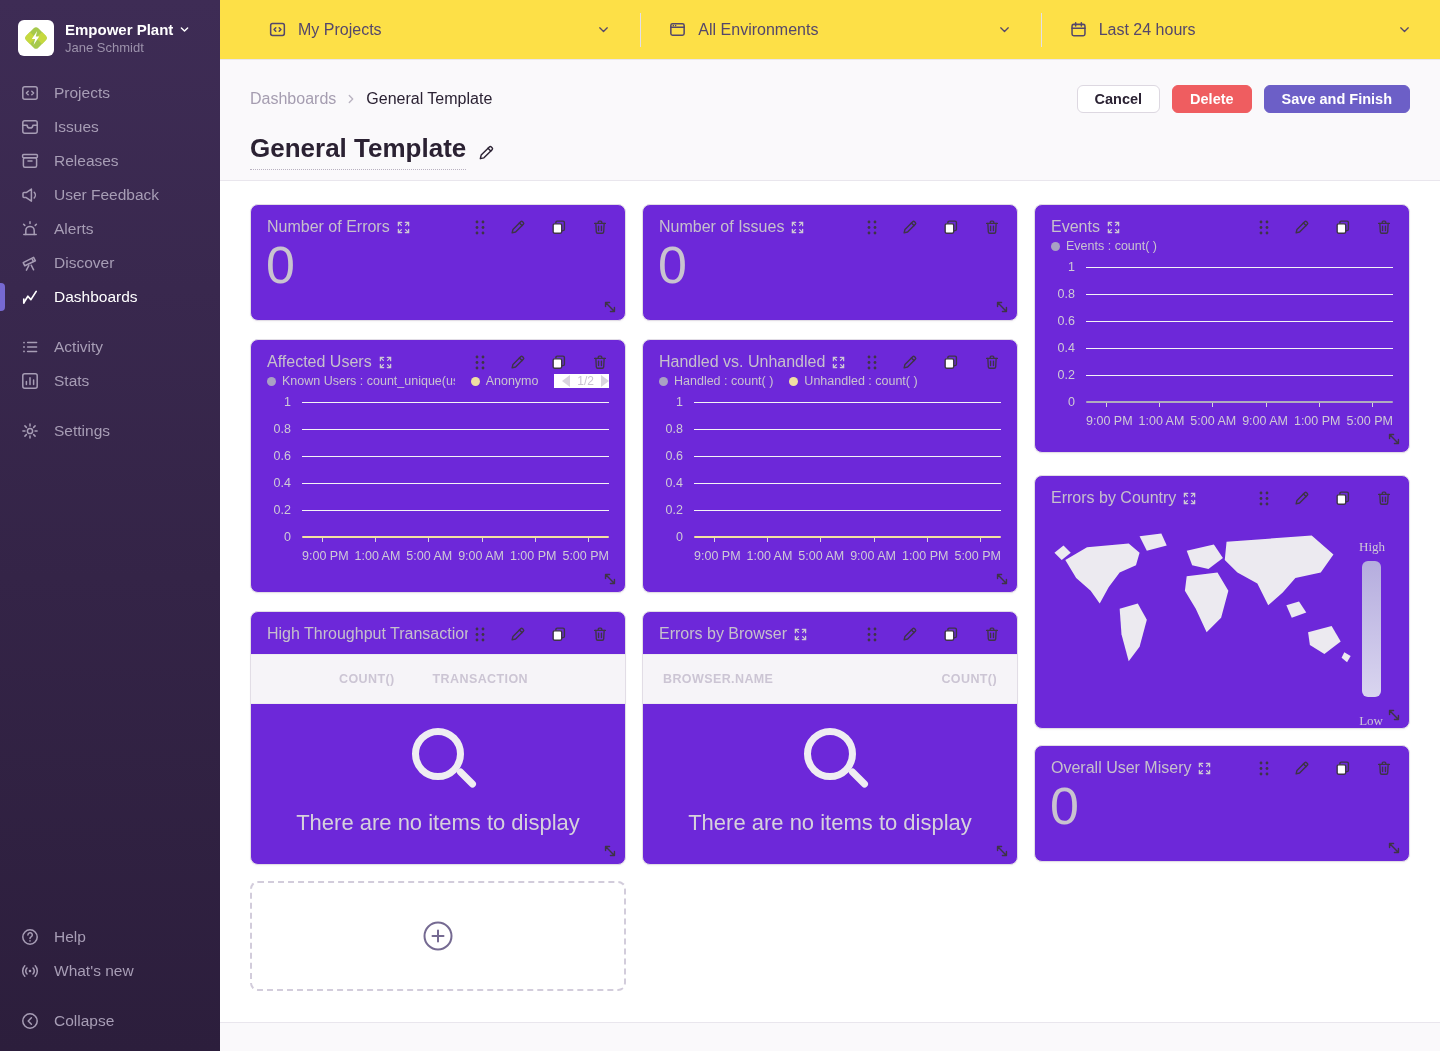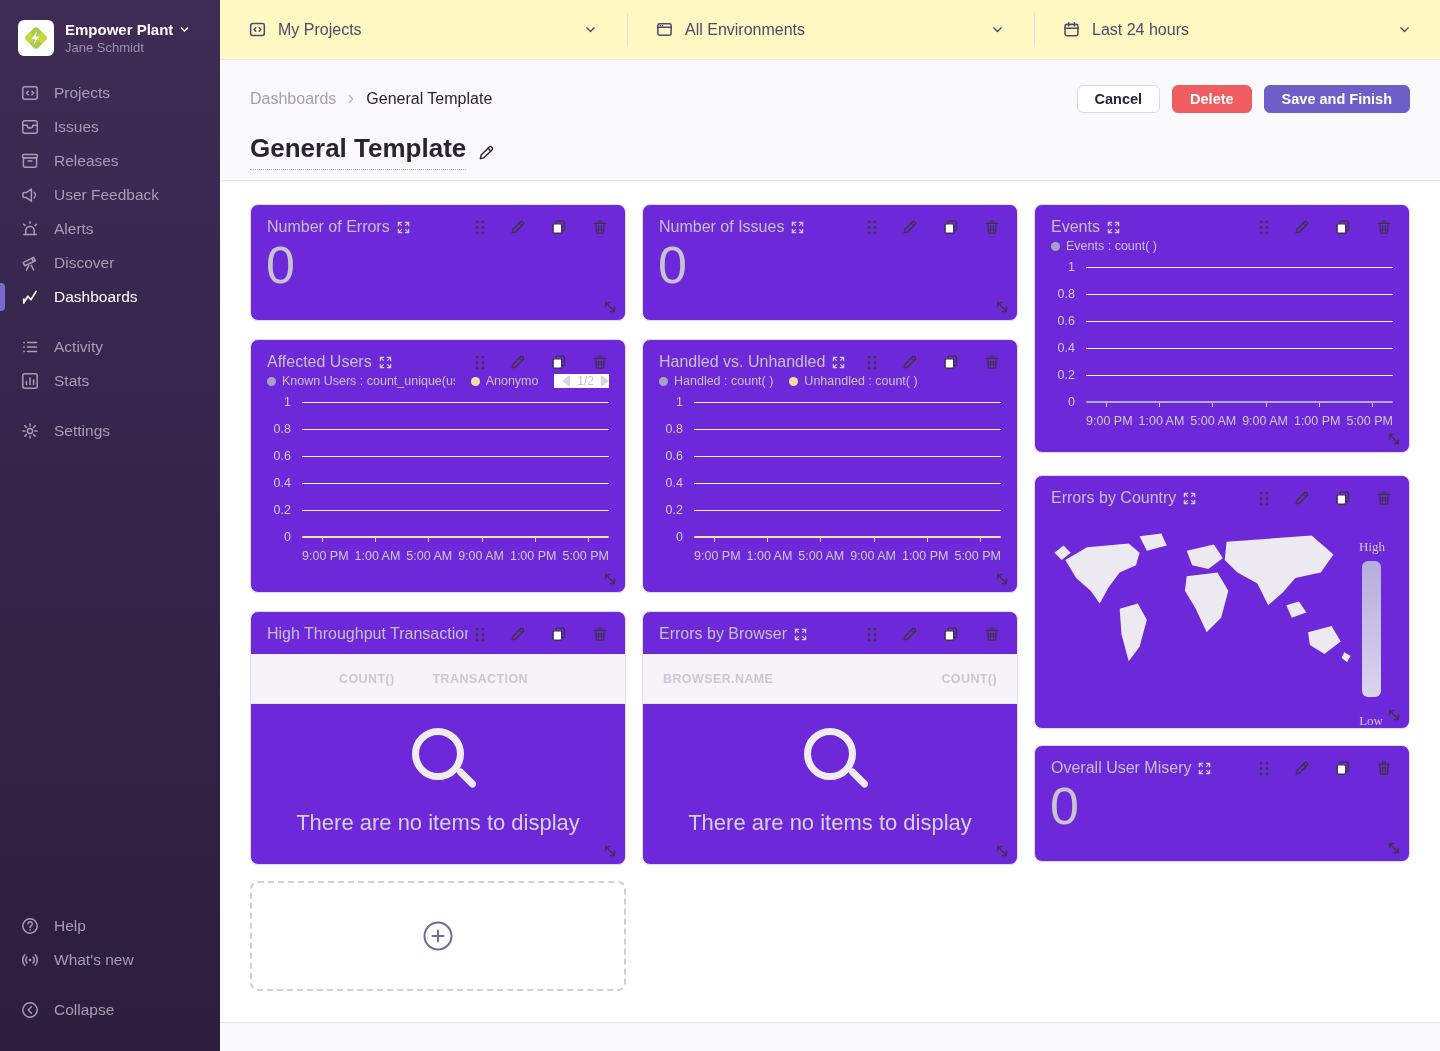--- a/index.html
+++ b/index.html
@@ -12,21 +12,21 @@
     color: #2B2233;
   }
   svg { display:block; }
 
   
   .sidebar {
     width: 220px; flex: none; height: 1051px;
     background: linear-gradient(180deg, #3E2C55 0%, #342447 55%, #2C1E3C 100%);
     color: #A79DB5;
     display: flex; flex-direction: column;
-    padding-bottom: 24px;
+    padding-bottom: 13px;
   }
   .org { display:flex; align-items:center; gap:11px; padding:20px 14px 20px 18px; }
   .org-avatar { width:36px; height:36px; border-radius:6px; background:#fff; flex:none;
     display:flex; align-items:center; justify-content:center; }
   .org-text { min-width:0; }
   .org-name-row { display:flex; align-items:center; gap:6px; }
   .org-name { color:#fff; font-weight:700; font-size:15px; white-space:nowrap; }
   .org-sub { color:#9C92AB; font-size:13px; margin-top:2px; }
   .nav-item { display:flex; align-items:center; gap:14px; padding:7px 20px;
     font-size:15.5px; color:#A79DB5; position:relative; cursor:pointer; }
@@ -36,21 +36,21 @@
   .active-bar { position:absolute; left:0; top:3px; width:5px; height:28px;
     background:#7669D1; border-radius:0 4px 4px 0; }
   .nav-gap { margin-top:16px; }
   .sidebar-footer { margin-top:auto; }
   .collapse-item { margin-top:16px; }
 
   
   .main { flex:1; display:flex; flex-direction:column; min-width:0; }
 
   .topbar { height:60px; flex:none; display:flex; align-items:stretch;
-    border-bottom:1px solid #E9E6ED; background:#fef9c3; }
+    border-bottom:1px solid #E9E6ED; background:#fde047;padding-left:20px; }
   .tb-section { flex:1; display:flex; align-items:center; gap:11px; padding:0 28px;
     color:#54476B; font-size:16px; position:relative; cursor:pointer; }
   .tb-section + .tb-section { border-left:1px solid transparent; }
   .tb-section + .tb-section::before { content:""; position:absolute; left:0; top:13px;
     width:1px; height:34px; background:#E3DFE8; }
   .tb-icon { color:#54476B; flex:none; }
   .tb-chevron { margin-left:auto; color:#54476B; }
 
   .page-header { height:121px; flex:none; padding:20px 30px 0 30px;
     border-bottom:1px solid #E9E6ED; background:#FAF9FB; }

